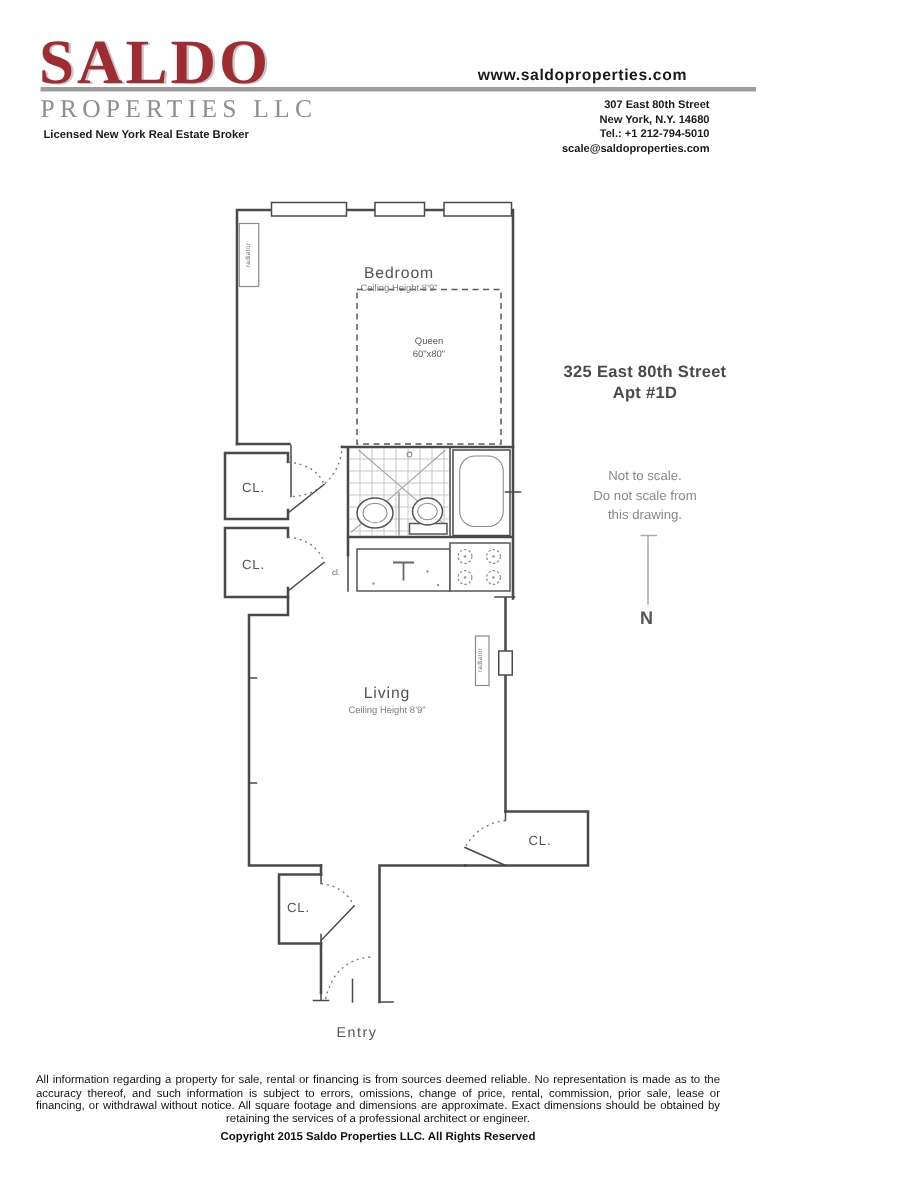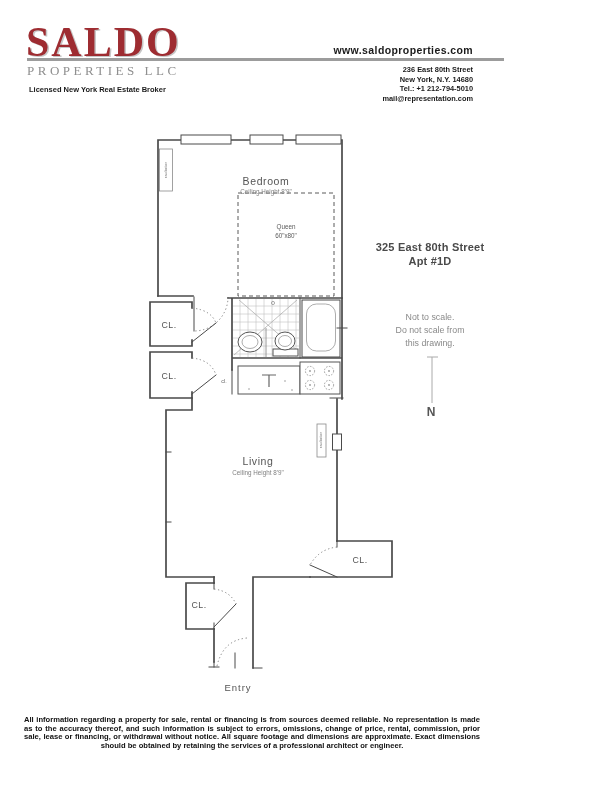--- a/index.html
+++ b/index.html
@@ -6,23 +6,23 @@
   .page{position:relative;width:504px;height:792px;background:#fff;overflow:hidden;
         font-family:"Liberation Sans",sans-serif;}
 
   
   .logo-name{position:absolute;left:26px;top:18px;
     font-family:"Liberation Serif",serif;font-weight:bold;font-size:42px;
     color:#9E2C31;letter-spacing:2px;
     text-shadow:1.5px 1px 0 rgba(130,130,130,.45);}
   .rule{position:absolute;left:27px;top:58px;width:553px;height:3px;background:#9c9c9c;}
   .logo-sub{position:absolute;left:27px;top:63px;
-    font-family:"Liberation Serif",serif;font-size:13px;color:#8f8f8f;letter-spacing:3.5px;}
+    font-family:"Liberation Serif",serif;font-size:17px;color:#8f8f8f;letter-spacing:3.5px;}
   .logo-tag{position:absolute;left:29px;top:85px;font-size:7.5px;font-weight:bold;color:#1a1a1a;text-align:center;}
-  .website{position:absolute;right:31px;top:44px;font-size:10.5px;font-weight:bold;
+  .website{position:absolute;right:46px;top:44px;font-size:10.5px;font-weight:bold;
     color:#1a1a1a;letter-spacing:.4px;}
   .addr{position:absolute;right:31px;top:65px;text-align:right;
     font-size:7.4px;font-weight:bold;color:#1a1a1a;line-height:9.6px;}
 
   
   svg.plan{position:absolute;left:0;top:0;}
   svg text{font-family:"Liberation Sans",sans-serif;text-anchor:middle;}
   .w   {fill:none;stroke:#4a4a4a;stroke-width:1.7;stroke-linecap:square;}
   .w1  {fill:none;stroke:#4a4a4a;stroke-width:1;stroke-linecap:square;}
   .wl  {fill:none;stroke:#8c8c8c;stroke-width:.9;}
@@ -45,41 +45,41 @@
   .t-cl-sm{font-size:5.5px;fill:#666;}
   .t-bed {font-size:6.3px;fill:#5a5a5a;}
   .t-rad {font-size:4.3px;fill:#777;letter-spacing:.2px;}
   .t-addr{font-size:11px;font-weight:bold;fill:#4a4a4a;letter-spacing:.2px;}
   .t-note{font-size:8.8px;fill:#8a8a8a;}
   .t-entry{font-size:9.5px;fill:#555;letter-spacing:1px;}
   .t-n{font-size:12px;font-weight:bold;fill:#555;}
 
   
   .disclaimer{position:absolute;left:24px;right:24px;top:716px;
-    font-size:7.6px;font-weight:bold;color:#111;line-height:8.7px;
+    font-size:7.6px;font-weight:normal;color:#111;line-height:8.7px;
     text-align:justify;text-align-last:center;}
   .copyright{position:absolute;left:0;right:0;top:753px;text-align:center;
     font-size:7.6px;font-weight:bold;color:#111;}
 </style>
 </head>
 <body>
 
 <div class="page">
 
   <div>
     <div class="logo-name">SALDO</div>
     <div class="rule"></div>
     <div class="logo-sub">PROPERTIES LLC</div>
     <div class="logo-tag">Licensed New York Real Estate Broker</div>
     <div class="website">www.saldoproperties.com</div>
     <div class="addr">
-      <div>236 East 80th Street</div>
+      <div>307 East 80th Street</div>
       <div>New York, N.Y. 14680</div>
       <div>Tel.: +1 212-794-5010</div>
-      <div>mail@representation.com</div>
+      <div>scale@saldoproperties.com</div>
     </div>
   </div>
 
   <svg class="plan" width="612" height="792" viewBox="0 0 612 792">
 
     <g>
       <path class="w" d="M158,296 V140 H342 V298"></path>
       <rect class="win" x="181" y="135" width="50" height="9"></rect>
       <rect class="win" x="250" y="135" width="33" height="9"></rect>
       <rect class="win" x="296" y="135" width="45" height="9"></rect>
@@ -201,14 +201,15 @@
       <text class="t-note" x="430" y="333">Do not scale from</text>
       <text class="t-note" x="430" y="346">this drawing.</text>
       <g>
         <path class="cmp" d="M427,357 H438 M432,357 V403"></path>
         <text class="t-n" x="431" y="416">N</text>
       </g>
     </g>
   </svg>
 
   <div class="disclaimer">All information regarding a property for sale, rental or financing is from sources deemed reliable. No representation is made as to the accuracy thereof, and such information is subject to errors, omissions, change of price, rental, commission, prior sale, lease or financing, or withdrawal without notice. All square footage and dimensions are approximate. Exact dimensions should be obtained by retaining the services of a professional architect or engineer.</div>
+  <div class="copyright">Copyright 2015 Saldo Properties LLC. All Rights Reserved</div>
 
 </div>
 
 </body></html>

